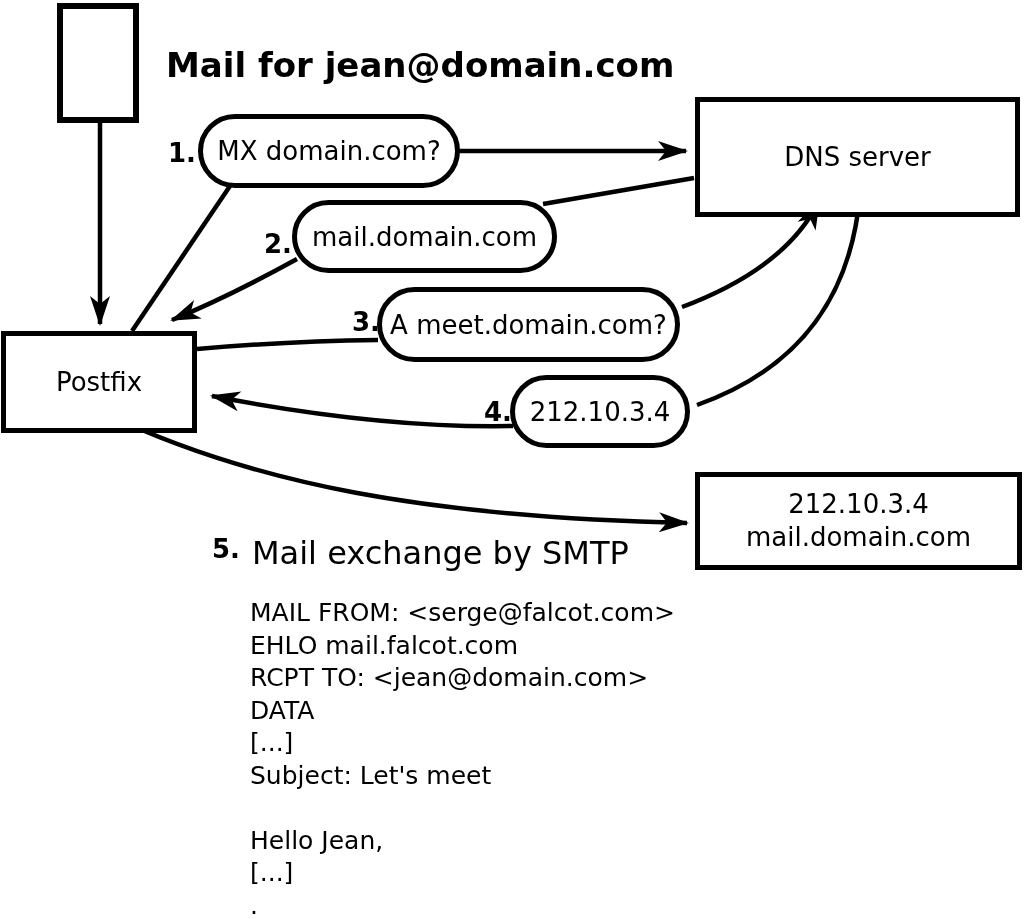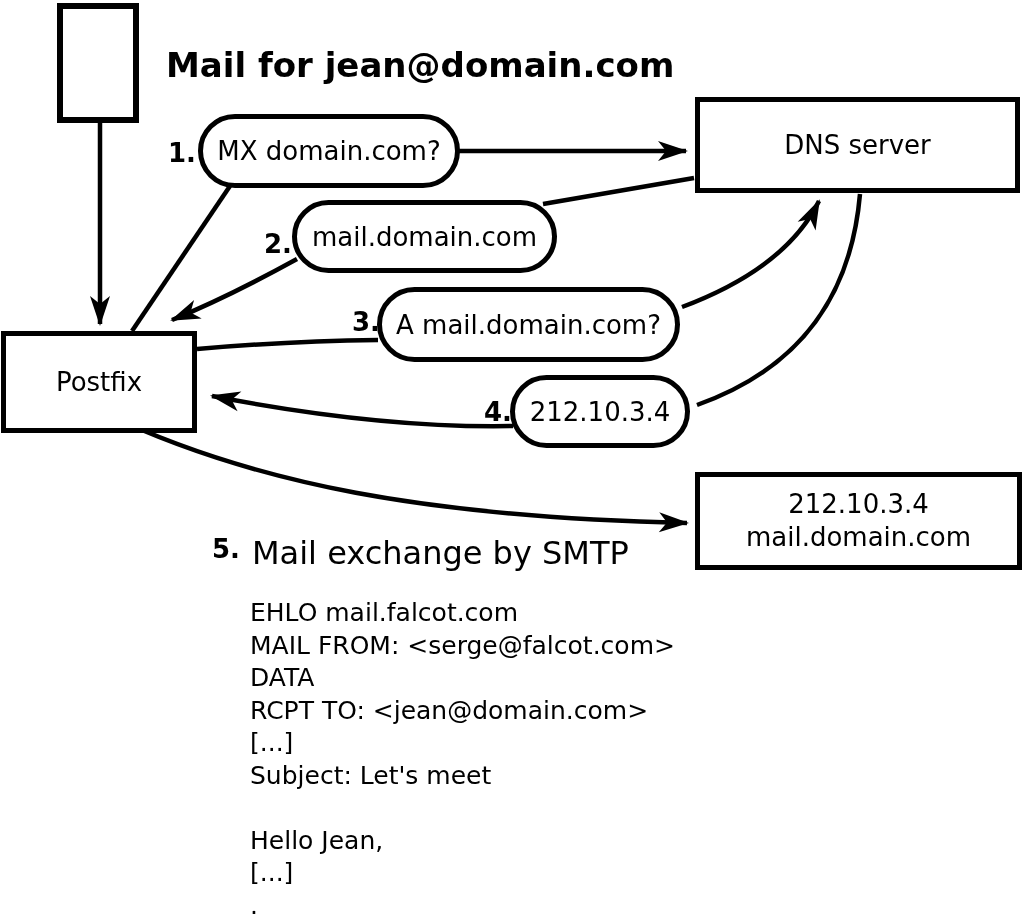--- a/index.html
+++ b/index.html
@@ -26,21 +26,21 @@
   .num {
     position:absolute; z-index:3;
     font-size:26px; font-weight:bold;
     width:44px; text-align:right;
     white-space:nowrap;
   }
   .freetext { position:absolute; z-index:3; white-space:nowrap; }
   #mail-note { left:166px; top:45px; font-size:34px; font-weight:bold; }
   #user-box   { left:57px;  top:3px;   width:82px;  height:120px; border-width:6px; }
   #postfix-box{ left:1px;   top:331px; width:196px; height:102px; }
-  #dns-box    { left:695px; top:97px;  width:325px; height:96px; }
+  #dns-box    { left:695px; top:97px;  width:325px; height:120px; }
   #mail-box   { left:695px; top:472px; width:327px; height:98px;
                 flex-direction:column; line-height:33px; }
   #pill1 { left:198px; top:114px; width:262px; height:74px; }
   #pill2 { left:292px; top:200px; width:265px; height:73px; }
   #pill3 { left:377px; top:287px; width:303px; height:75px; }
   #pill4 { left:510px; top:375px; width:180px; height:73px; }
   #num1 { left:152px; top:138px; }
   #num2 { left:248px; top:229px; }
   #num3 { left:336px; top:307px; }
   #num4 { left:468px; top:397px; }
@@ -96,36 +96,36 @@
     <span>MX domain.com?</span>
   </div>
 
   <div class="num" id="num2">2.</div>
   <div class="node pill" id="pill2">
     <span>mail.domain.com</span>
   </div>
 
   <div class="num" id="num3">3.</div>
   <div class="node pill" id="pill3">
-    <span>A mail.domain.com?</span>
+    <span>A meet.domain.com?</span>
   </div>
 
   <div class="num" id="num4">4.</div>
   <div class="node pill" id="pill4">
     <span>212.10.3.4</span>
   </div>
 
   <div class="num" id="num5">5.</div>
   <div class="freetext" id="step5-label">Mail exchange by SMTP</div>
 
   <div class="freetext" id="smtp-block">
+    <div class="smtp-line">MAIL FROM: &lt;serge@falcot.com&gt;</div>
     <div class="smtp-line">EHLO mail.falcot.com</div>
-    <div class="smtp-line">MAIL FROM: &lt;serge@falcot.com&gt;</div>
+    <div class="smtp-line">RCPT TO: &lt;jean@domain.com&gt;</div>
     <div class="smtp-line">DATA</div>
-    <div class="smtp-line">RCPT TO: &lt;jean@domain.com&gt;</div>
     <div class="smtp-line">[...]</div>
     <div class="smtp-line">Subject: Let's meet</div>
     <div class="smtp-line"></div>
     <div class="smtp-line">Hello Jean,</div>
     <div class="smtp-line">[...]</div>
     <div class="smtp-line">.</div>
   </div>
 
 </div>
 

